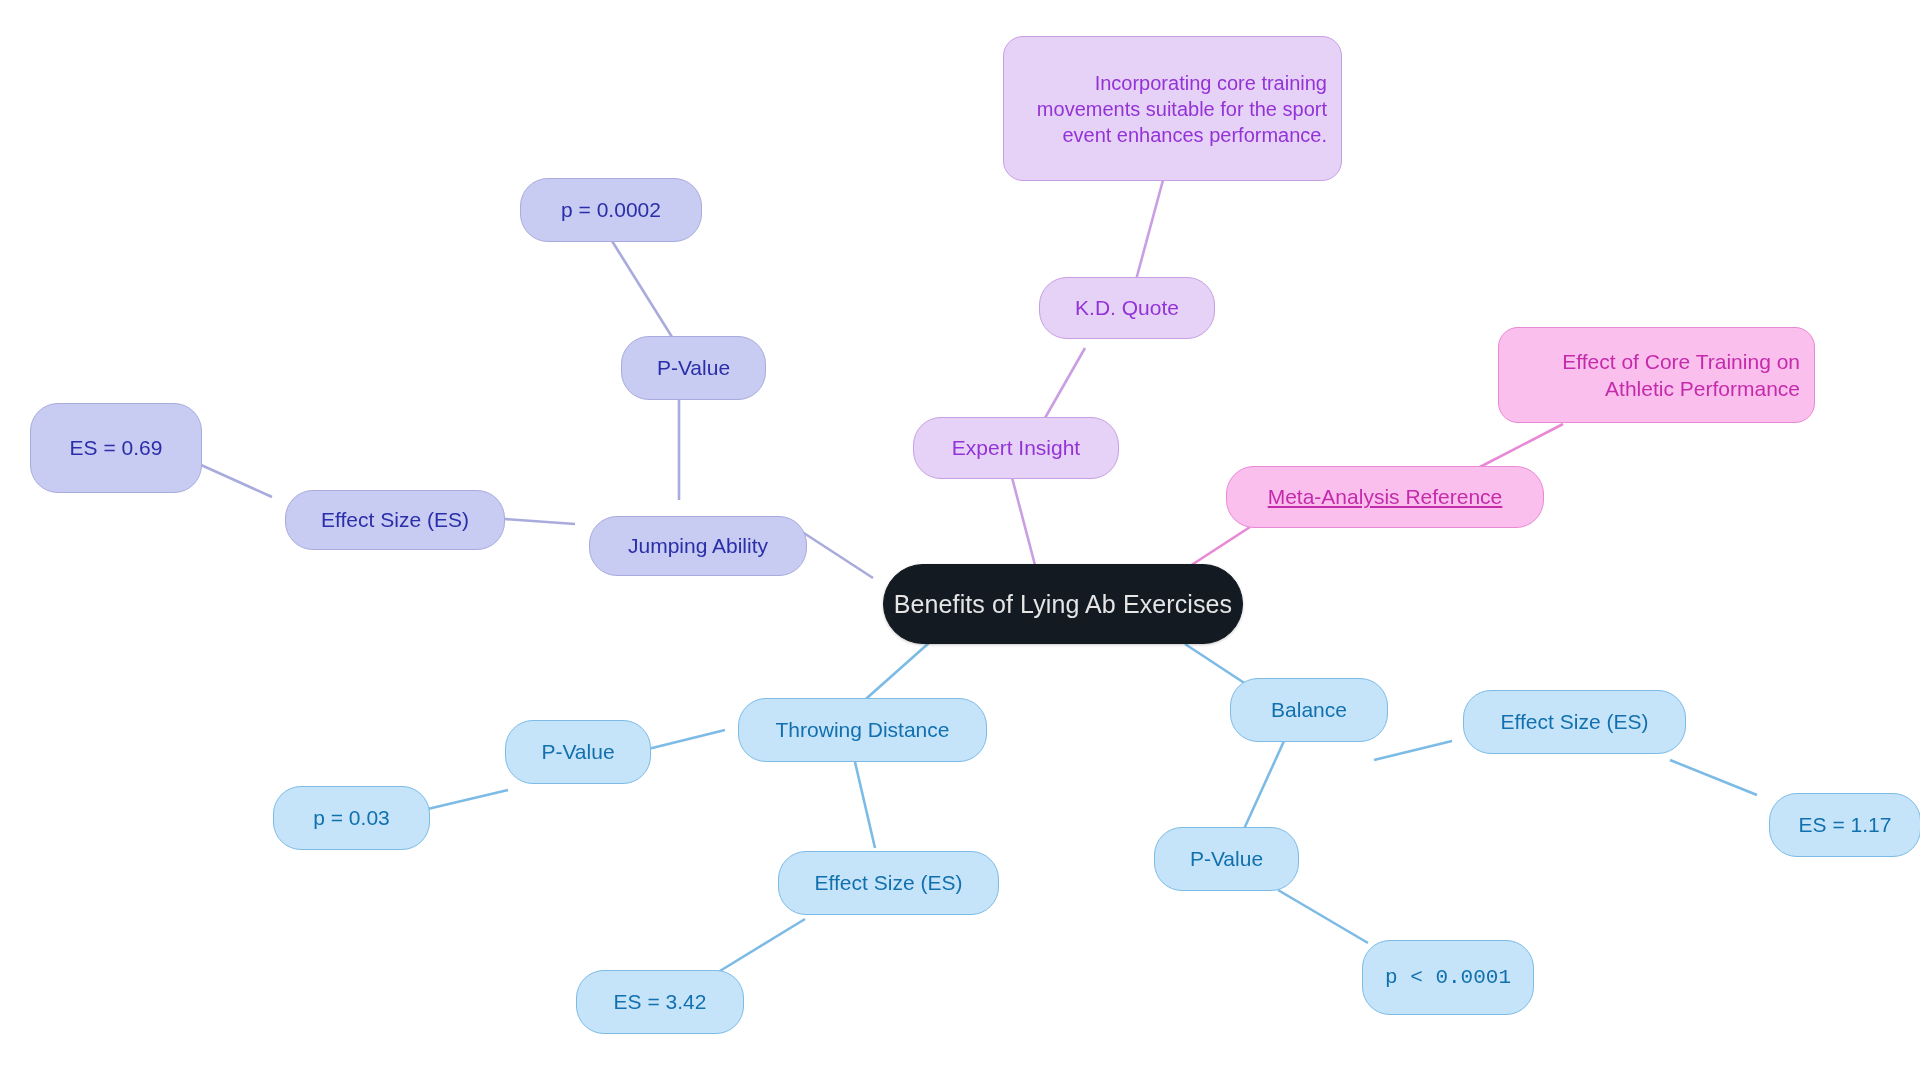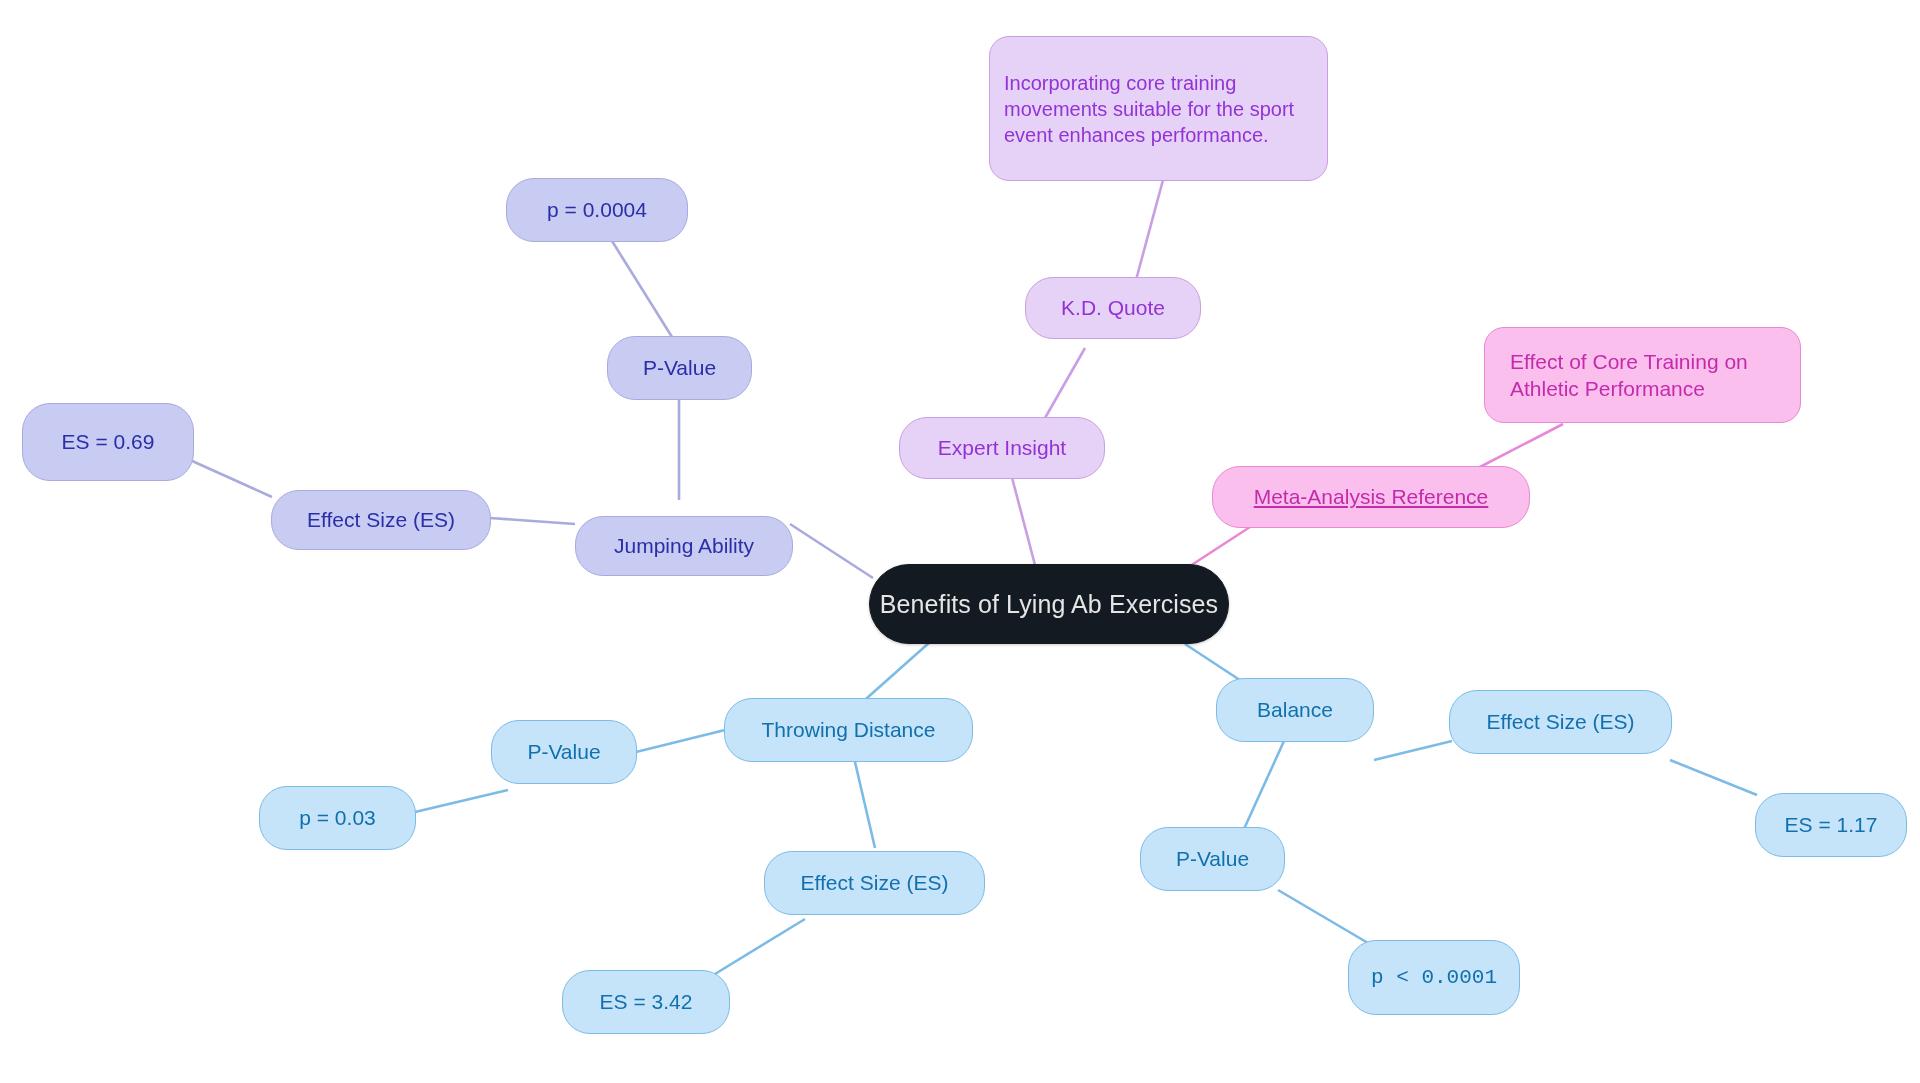--- a/index.html
+++ b/index.html
@@ -26,26 +26,27 @@
     width: 1920px;
     height: 1083px;
     pointer-events: none;
   }
   .node {
     position: absolute;
     box-sizing: border-box;
     display: flex;
     align-items: center;
     justify-content: center;
-    text-align: left;
+    text-align: right;
     border-style: solid;
     border-width: 1.5px;
     line-height: 1.30;
     white-space: pre-line;
     user-select: none;
+    margin-left: 14px;
   }
   
   .n-root {
     background: #131a22;
     border-color: #131a22;
     color: #e5e5e5;
     border-radius: 40px;
     font-size: 25px;
     letter-spacing: 0.1px;
     box-shadow: 0 1px 3px rgba(0,0,0,0.22);
@@ -119,25 +120,25 @@
     <path d="M 1190,566 L 1250,527" stroke="#e988d4" stroke-width="2.6" fill="none"></path>
     <path d="M 1478,468 L 1563,424" stroke="#e988d4" stroke-width="2.6" fill="none"></path>
   </svg>
 
   <div class="node n-root" style="left:869px; top:564px; width:360px; height:80px;">Benefits of Lying Ab Exercises</div>
 
   <div class="node n-peri" style="left:575px; top:516px; width:218px; height:60px;">Jumping Ability</div>
 
   <div class="node n-peri" style="left:271px; top:490px; width:220px; height:60px;">Effect Size (ES)</div>
 
-  <div class="node n-peri" style="left:22px; top:403px; width:172px; height:78px;">ES = 0.69</div>
+  <div class="node n-peri" style="left:16px; top:403px; width:172px; height:90px;">ES = 0.69</div>
 
   <div class="node n-peri" style="left:607px; top:336px; width:145px; height:64px;">P-Value</div>
 
-  <div class="node n-peri" style="left:506px; top:178px; width:182px; height:64px;">p = 0.0004</div>
+  <div class="node n-peri" style="left:506px; top:178px; width:182px; height:64px;">p = 0.0002</div>
 
   <div class="node n-blue" style="left:724px; top:698px; width:249px; height:64px;">Throwing Distance</div>
 
   <div class="node n-blue" style="left:491px; top:720px; width:146px; height:64px;">P-Value</div>
 
   <div class="node n-blue" style="left:259px; top:786px; width:157px; height:64px;">p = 0.03</div>
 
   <div class="node n-blue" style="left:764px; top:851px; width:221px; height:64px;">Effect Size (ES)</div>
 
   <div class="node n-blue" style="left:562px; top:970px; width:168px; height:64px;">ES = 3.42</div>

